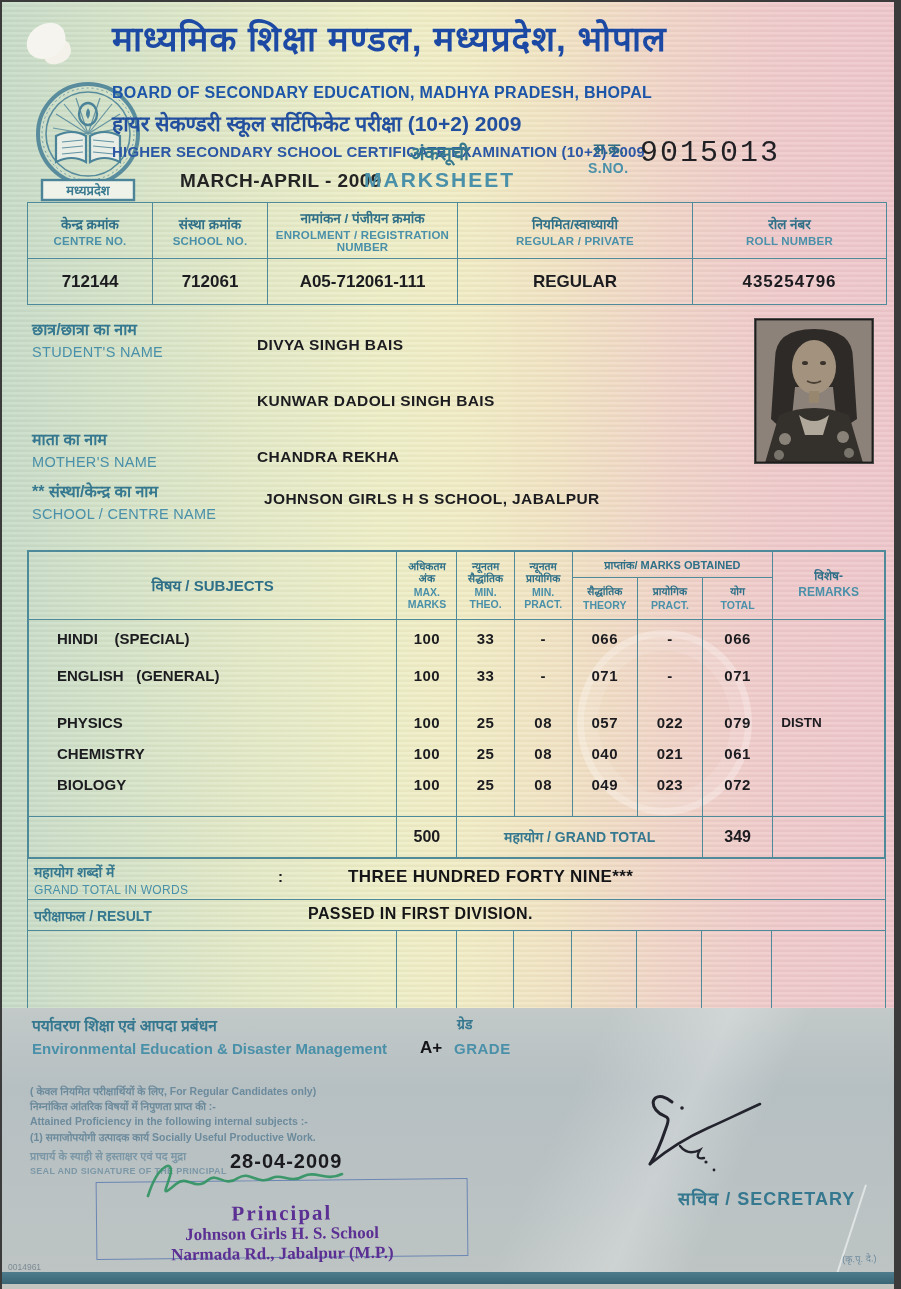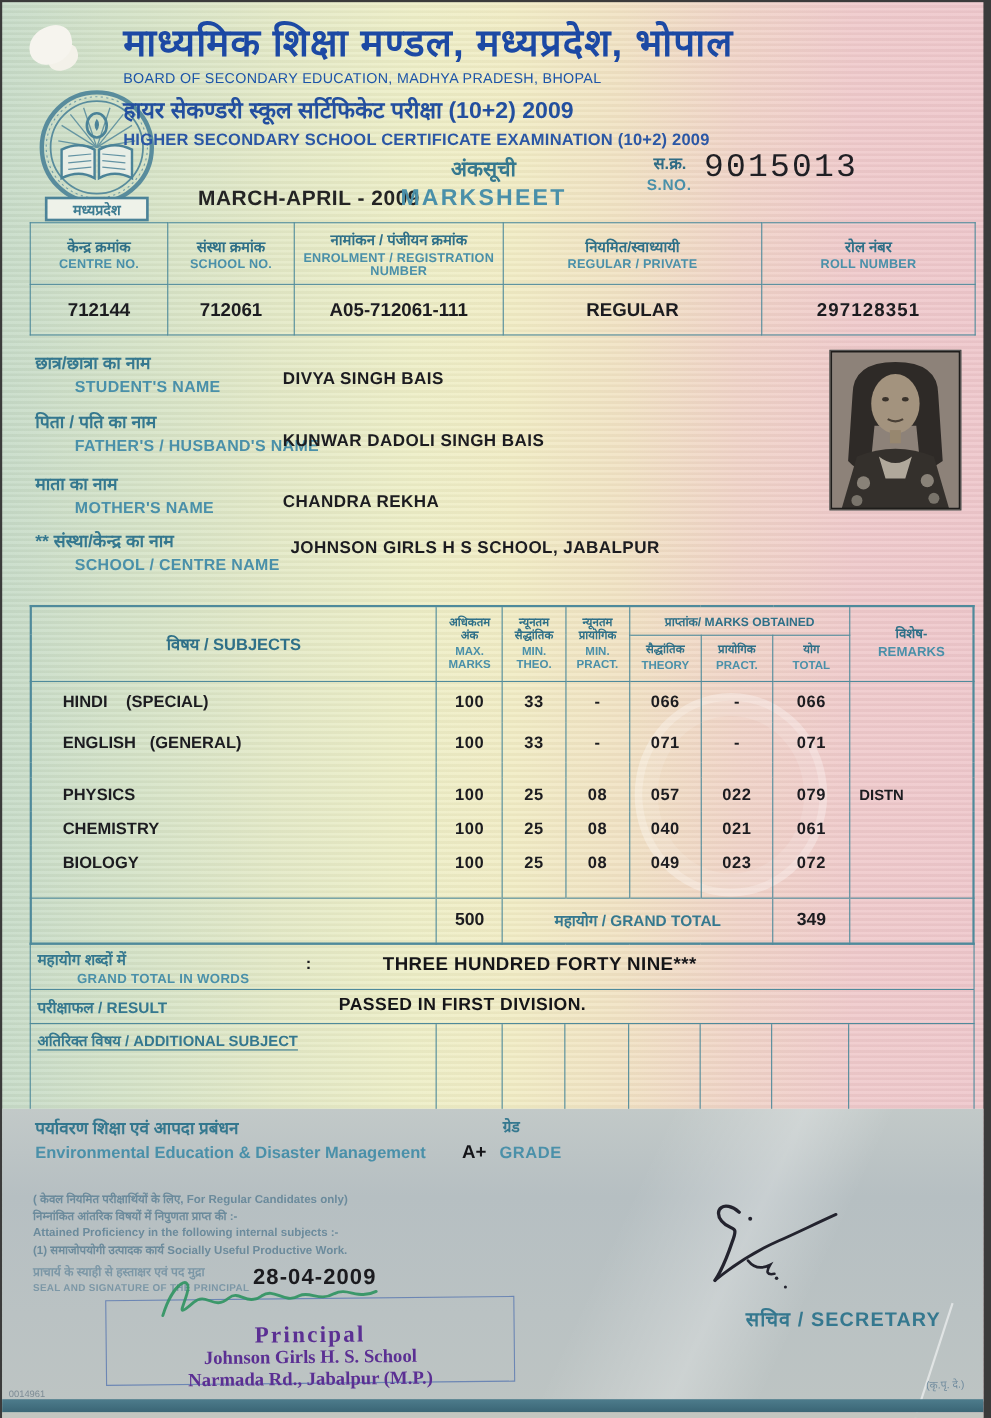--- a/index.html
+++ b/index.html
@@ -18,21 +18,21 @@
       linear-gradient(180deg,#c2c9c8 0%,#b6bfc2 30%,#bac2c3 70%,#bdc4c3 100%);
   }
   .teal-band { position:absolute; left:0; right:0; top:1270px; height:12px; background:linear-gradient(180deg,#4d7c8c,#3a6575); }
   .below-band { position:absolute; left:0; right:0; top:1282px; bottom:0; background:#c3c6c0; }
   .blob { position:absolute; left:24px; top:22px; width:40px; height:34px; background:#f6f4ee; border-radius:60% 40% 55% 45%; transform:rotate(-15deg); box-shadow:8px 14px 0 -6px #f3f1e9; }
   .val { color:#1c1c20; font-weight:bold; }
 
   
   .hdr { position:absolute; left:110px; right:25px; top:12px; }
   .t-hi { font-size:35px; font-weight:bold; color:#1c49a4; letter-spacing:1px; }
-  .t-en { font-size:13px; font-weight:normal; color:#1d55a8; margin-top:2px; letter-spacing:0.3px; }
+  .t-en { font-size:16px; font-weight:bold; color:#1d55a8; margin-top:23px; letter-spacing:0.3px; }
   .e-hi { font-size:21px; font-weight:bold; color:#234f9f; margin-top:7px; }
   .e-en { font-size:15px; font-weight:bold; color:#2b57a5; margin-top:6px; letter-spacing:0.2px; }
   .mk-hi { position:absolute; left:408px; top:138px; font-size:19px; font-weight:bold; color:#36798f;font-family:Liberation Serif, serif; }
   .session { position:absolute; left:178px; top:168px; font-size:19px; font-weight:bold; color:#242424; letter-spacing:0.5px; }
   .mk-en { position:absolute; left:362px; top:166px; font-size:21px; font-weight:bold; color:#4a90a9; letter-spacing:2px; }
   .sno-hi { position:absolute; left:592px; top:136px; font-size:15px; font-weight:bold; color:#2f6c85; }
   .sno-en { position:absolute; left:586px; top:158px; font-size:14px; font-weight:bold; color:#4a90a9; letter-spacing:0.5px; }
   .sno-num { position:absolute; left:638px; top:134px; font-size:30px; color:#1f1f24; font-family:"Liberation Mono", monospace; letter-spacing:2px; }
 
   
@@ -45,21 +45,21 @@
   .info th { height:56px; font-weight:bold; padding:2px 4px; }
   .info td { height:46px; }
   .lbl-hi { font-size:13.5px; color:#2f7088; font-weight:bold; }
   .lbl-en { font-size:11.5px; color:#4a90a9; font-weight:bold; margin-top:2px; letter-spacing:0.2px; }
   .info td { font-size:17px; }
   .big-roll { font-size:21px; letter-spacing:1px; }
 
   
   .field { position:absolute; left:30px; }
   .f-hi { font-size:16px; font-weight:bold; color:#35788f; }
-  .f-en { font-size:14.5px; font-weight:bold; color:#4a90a9; margin-top:4px; letter-spacing:0.3px;margin-left:36px; }
+  .f-en { font-size:14.5px; font-weight:normal; color:#4a90a9; margin-top:4px; letter-spacing:0.3px; }
   .f-val { position:absolute; left:255px; font-size:15.5px; font-weight:bold; color:#1c1c20; letter-spacing:0.4px; }
   .photo { position:absolute; left:752px; top:316px; width:120px; height:146px; border:1px solid #4a4a4a; background:#a79f97; }
 
   
   .marks { position:absolute; left:25px; top:548px; width:859px; }
   .marks th { border:1.4px solid #4f8a9b; padding:1px 2px; vertical-align:middle; text-align:center; }
   .marks tbody td { border-left:1.4px solid #4f8a9b; border-right:1.4px solid #4f8a9b; border-top:none; border-bottom:none; text-align:center; vertical-align:middle; }
   .marks { border:2px solid #4f8a9b; }
   .mh-hi { font-size:10.5px; color:#2f7088; font-weight:bold; line-height:1.15; }
   .mh-en { font-size:10.5px; color:#4a90a9; font-weight:bold; line-height:1.15; margin-top:2px; }
@@ -185,35 +185,31 @@
         <th>
               <div class="lbl-hi">रोल नंबर</div>
               <div class="lbl-en">ROLL NUMBER</div>
             </th>
       </tr>
       <tr>
         <td class="val">712144</td>
         <td class="val">712061</td>
         <td class="val">A05-712061-111</td>
         <td class="val">REGULAR</td>
-        <td class="val big-roll">297128351</td>
+        <td class="val big-roll">435254796</td>
       </tr>
     </tbody>
       </table>
 
     <div class="field" style="top:316px">
       <div class="f-hi">छात्र/छात्रा का नाम</div>
       <div class="f-en">STUDENT'S NAME</div>
     </div>
     <div class="f-val" style="top:334px">DIVYA SINGH BAIS</div>
 
-    <div class="field" style="top:370px">
-      <div class="f-hi">पिता / पति का नाम</div>
-      <div class="f-en">FATHER'S / HUSBAND'S NAME</div>
-    </div>
     <div class="f-val" style="top:390px">KUNWAR DADOLI SINGH BAIS</div>
 
     <div class="field" style="top:426px">
       <div class="f-hi">माता का नाम</div>
       <div class="f-en">MOTHER'S NAME</div>
     </div>
     <div class="f-val" style="top:446px">CHANDRA REKHA</div>
 
     <div class="field" style="top:478px">
       <div class="f-hi">** संस्था/केन्द्र का नाम</div>
@@ -379,21 +375,20 @@
       <div class="words-colon">:</div>
       <div class="words-val">THREE HUNDRED FORTY NINE***</div>
     </div>
 
     <div class="row-box" style="top:898px; height:31px; border-top:none;">
       <div class="f-hi" style="position:absolute; left:6px; top:6px; font-size:14px">परीक्षाफल / RESULT</div>
       <div class="result-val">PASSED IN FIRST DIVISION.</div>
     </div>
 
     <div class="row-box" style="top:929px; height:79px; border-top:none;">
-      <span class="addl-lbl">अतिरिक्त विषय / ADDITIONAL SUBJECT</span>
       <div class="vline" style="left:368px"></div>
       <div class="vline" style="left:428px"></div>
       <div class="vline" style="left:485px"></div>
       <div class="vline" style="left:543px"></div>
       <div class="vline" style="left:608px"></div>
       <div class="vline" style="left:673px"></div>
       <div class="vline" style="left:743px"></div>
     </div>
 
     <div class="gray-zone"></div>

